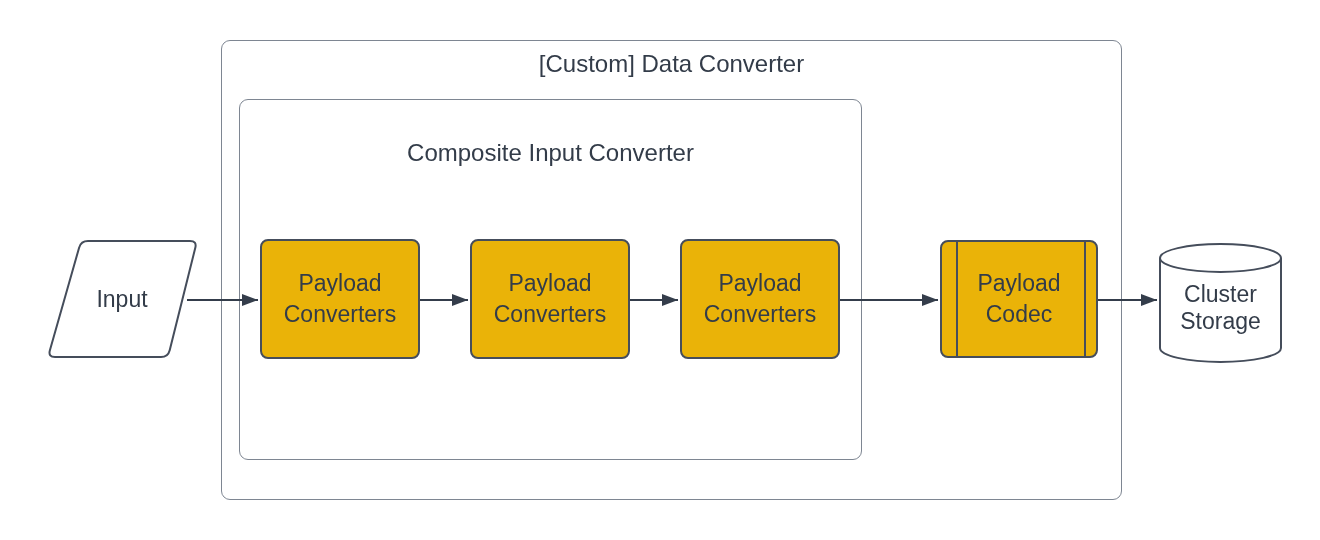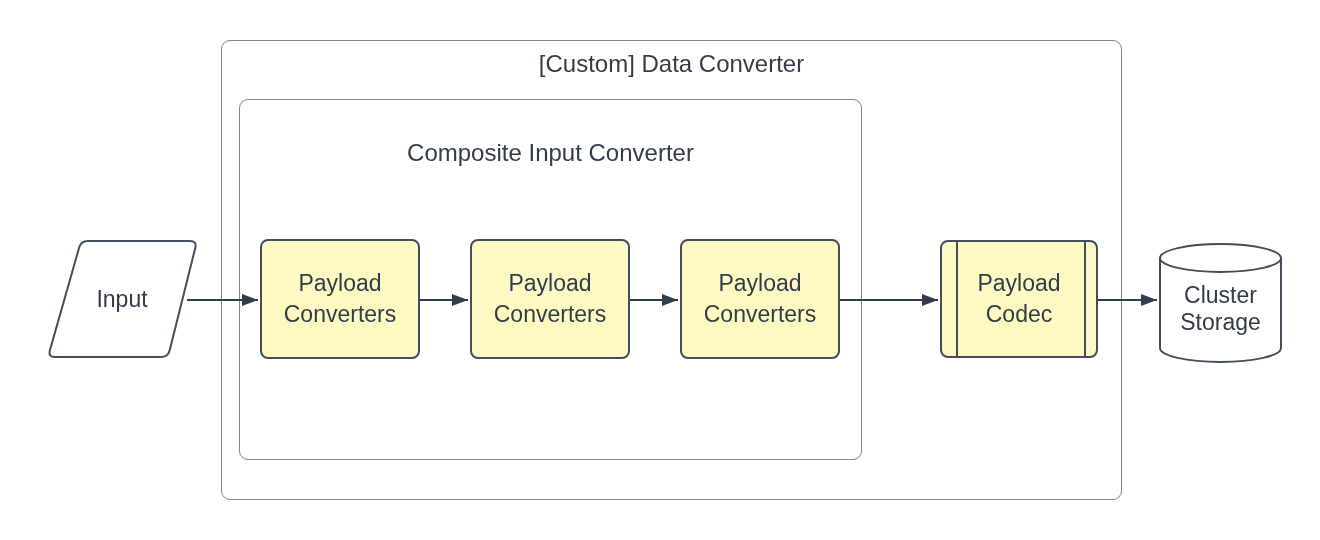--- a/index.html
+++ b/index.html
@@ -30,21 +30,21 @@
     line-height: 31px;
     color: var(--text, #333c49);
     white-space: pre-line;
   }
   
   .node-box {
     position: absolute;
     box-sizing: border-box;
     border: 2px solid var(--stroke-shape, #454d5b);
     border-radius: 8px;
-    background: #fef9c3;
+    background: #eab308;
     display: flex;
     align-items: center;
     justify-content: center;
     z-index: 2;
   }
   .node-label {
     font-size: 23px;
     line-height: 31px;
     text-align: center;
     white-space: pre-line;
@@ -127,21 +127,21 @@
     <div class="codec-stripe left"></div>
     <div class="codec-stripe right"></div>
     <div class="node-label">Payload
 Codec</div>
   </div>
 
   <svg class="shape-svg" style="left:1158px; top:243px;" width="125" height="122" viewBox="0 0 125 122">
     <path class="shape-outline" d="M 2,15 L 2,105 A 60.5,14 0 0 0 123,105 L 123,15"></path>
     <ellipse class="shape-outline" cx="62.5" cy="15" rx="60.5" ry="14"></ellipse>
   </svg>
-  <div class="shape-label-layer cylinder-label" style="left:1158px; top:244px; width:125px; height:92px;align-items:flex-end;">
+  <div class="shape-label-layer cylinder-label" style="left:1158px; top:262px; width:125px; height:92px;">
     <div class="node-label">Cluster
 Storage</div>
   </div>
 
   <svg class="arrows-layer" width="1320" height="540" viewBox="0 0 1320 540">
     <defs>
       <marker id="arrowhead" markerUnits="userSpaceOnUse" markerWidth="18" markerHeight="14" refX="17" refY="7" orient="auto">
         <path d="M 1,1 L 17,7 L 1,13 Z"></path>
       </marker>
     </defs>

